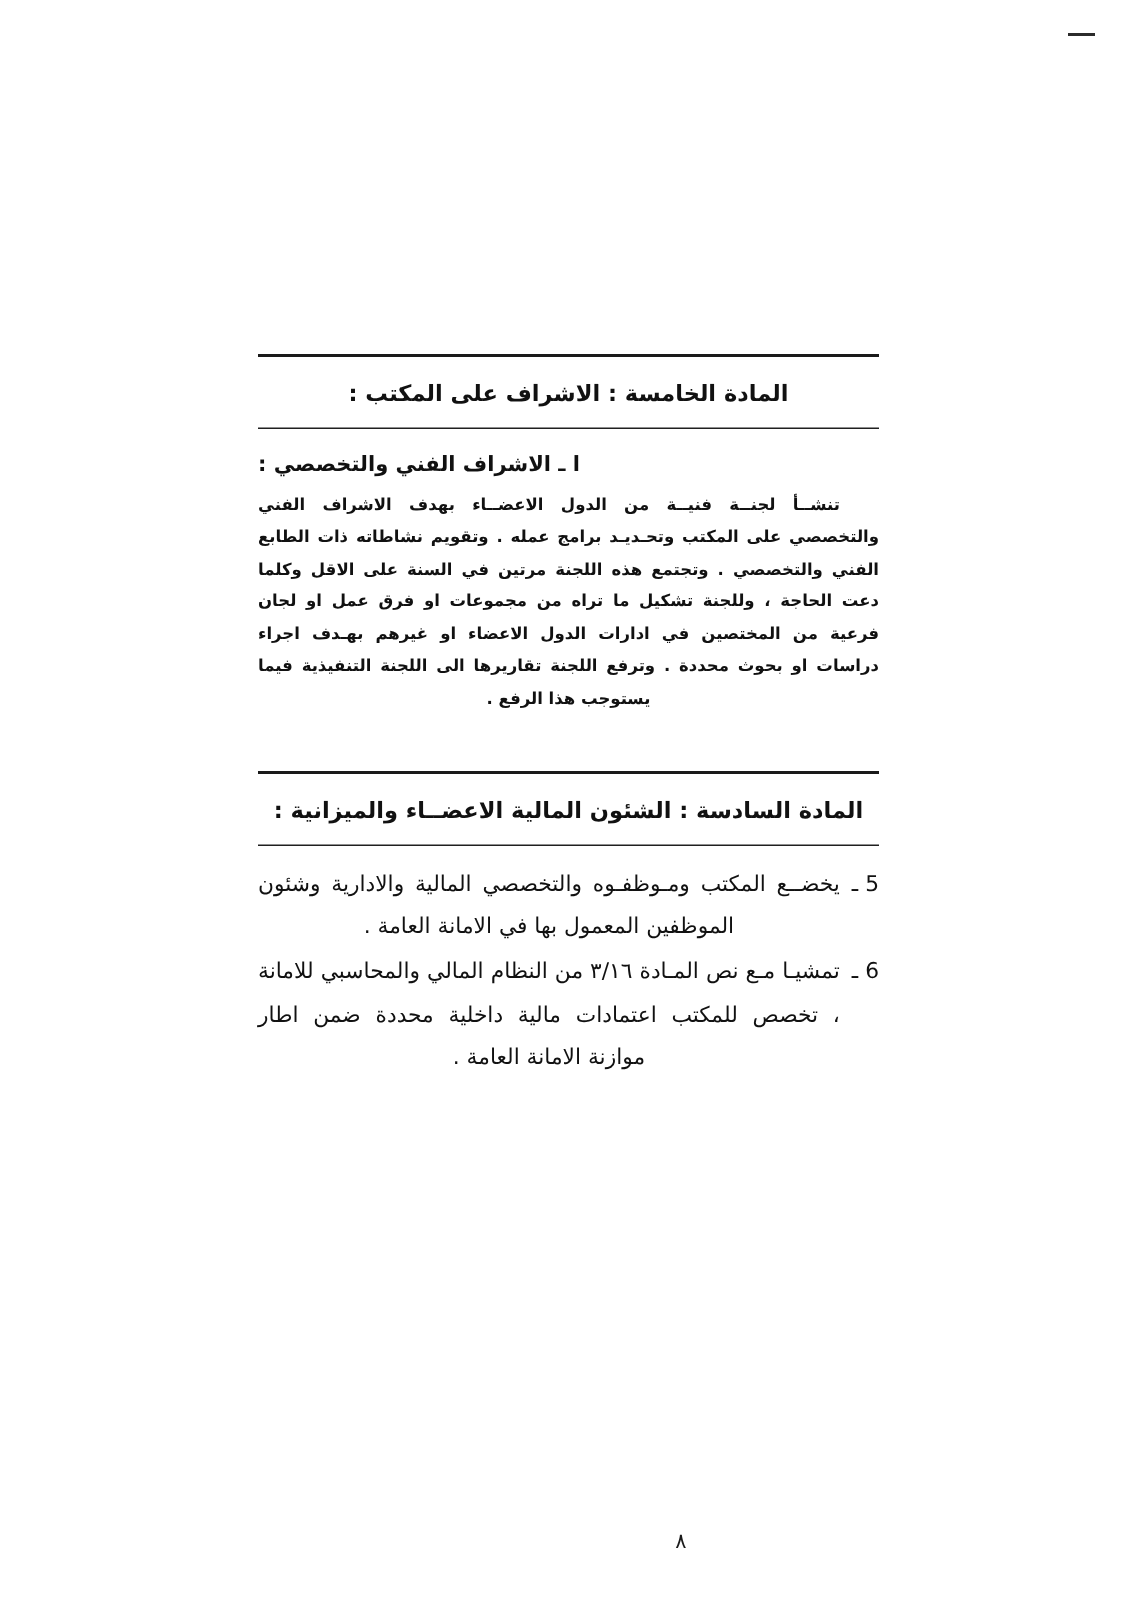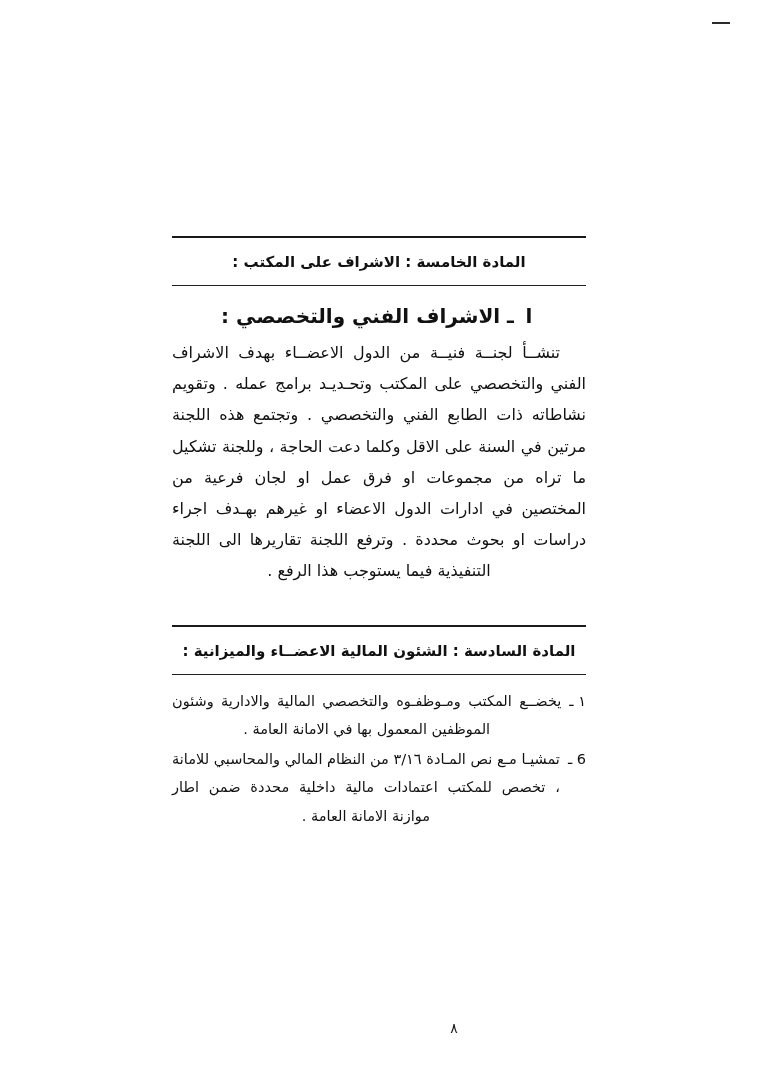--- a/index.html
+++ b/index.html
@@ -52,36 +52,37 @@
     font-size: 15px;
     line-height: 1.6;
     padding: 12px 0 11px 0;
     letter-spacing: 0px;
   }
   .section {
     padding-top: 12px;
   }
   .sub-heading {
     font-weight: bold;
-    font-size: 20px;
+    font-size: 14px;
     line-height: 1.85;
-    text-align: center;
+    text-align: left;
     margin: 0 0 2px 0;
   }
   .sub-heading .marker {
     display: inline-block;
     min-width: 16px;
   }
   .para {
-    font-size: 16px;
+    font-size: 11px;
     line-height: 1.95;
     text-align: justify;
     text-align-last: center;
     margin: 0 0 4px 0;
     text-indent: 26px;
+    font-weight: bold;
   }
   .numbered-item {
     display: flex;
     flex-direction: row;
     gap: 8px;
     font-size: 14.5px;
     line-height: 1.95;
     margin-bottom: 2px;
   }
   .numbered-item .num {
@@ -137,21 +138,21 @@
 
     <div class="rule"></div>
 
     <div class="article-heading">المادة السادسة : الشئون المالية الاعضــاء والميزانية :</div>
 
     <div class="rule thin"></div>
 
     <div class="section">
 
       <div class="numbered-item">
-        <span class="num">١ ـ</span>
+        <span class="num">5 ـ</span>
         <span class="txt">يخضــع المكتب ومـوظفـوه والتخصصي المالية والادارية وشئون الموظفين المعمول بها في الامانة العامة .</span>
       </div>
 
       <div class="numbered-item">
         <span class="num">6 ـ</span>
         <span class="txt">تمشيـا مـع نص المـادة ٣/١٦ من النظام المالي والمحاسبي للامانة ، تخصص للمكتب اعتمادات مالية داخلية محددة ضمن اطار موازنة الامانة العامة .</span>
       </div>
     </div>
 
   </div>

